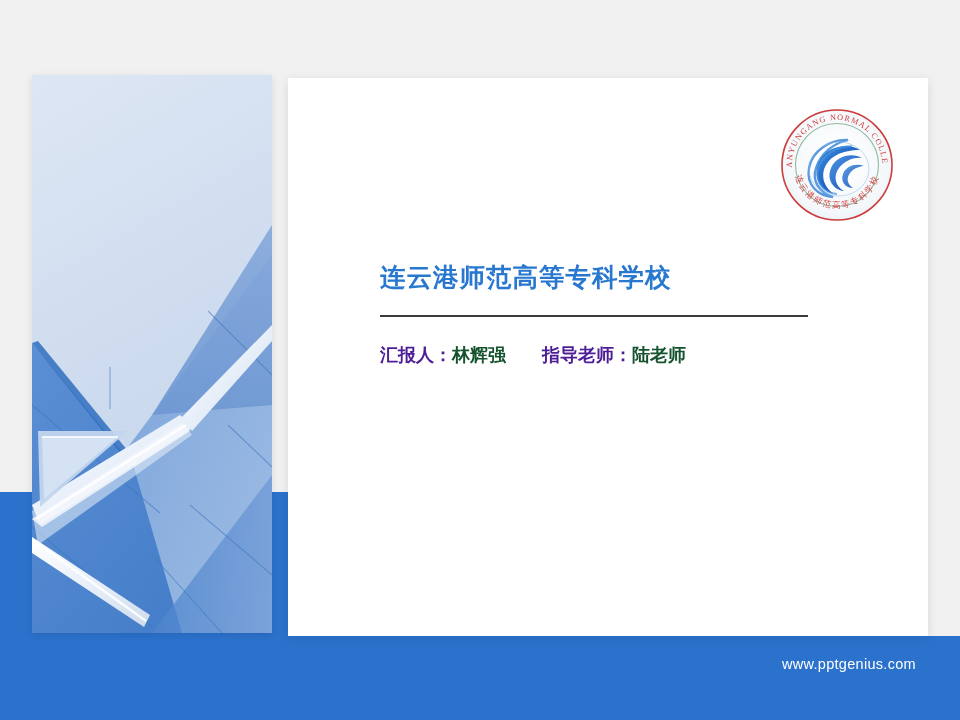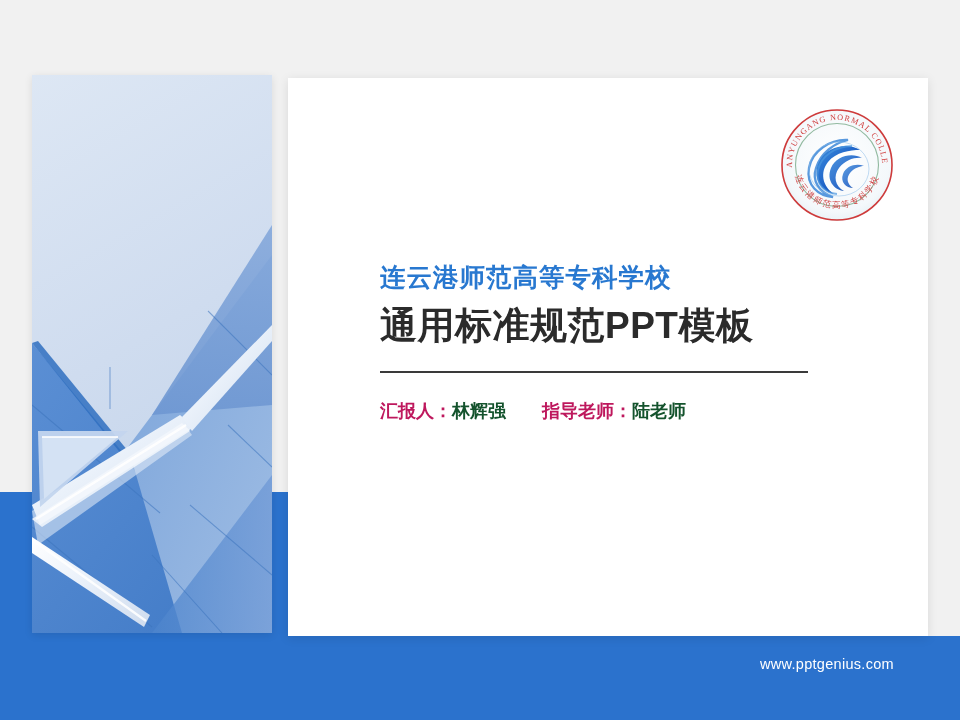--- a/index.html
+++ b/index.html
@@ -36,21 +36,21 @@
   .blue-band-lower {
     position: absolute;
     left: 0;
     top: 636px;
     width: 960px;
     height: 84px;
     background: #2b72cd;
   }
   .footer-url {
     position: absolute;
-    right: 66px;
+    right: 44px;
     bottom: 48px;
     color: #ffffff;
     font-size: 14.5px;
     letter-spacing: 0.3px;
     font-family: "Liberation Sans", sans-serif;
     margin-left: 20px;
   }
 
   
   .card {
@@ -119,21 +119,21 @@
     width: 428px;
     height: 2.5px;
     background: #3a3a3a;
   }
   .presenter-row {
     margin-top: 26px;
     font-size: 18px;
     font-weight: bold;
     white-space: nowrap;
   }
-  .presenter-row .lbl { color: #be185d; margin-top: 8px; }
+  .presenter-row .lbl { color: #4c1d95; margin-top: 8px; }
   .presenter-row .val { color: #14532d; }
   .presenter-row .gap { display: inline-block; width: 26px; }
 </style>
 </head>
 <body>
 
 <div id="slide">
 
   <div class="blue-band"></div>
   <div class="blue-band-lower"></div>
@@ -244,21 +244,20 @@
         <path d="M86,60 C78,57 68,60 65,68 C62,76 68,82 75,82 C69,78 68,72 72,67 C76,62 82,60 86,60 Z" fill="url(#waveG)" opacity="0.85"></path>
         <path d="M70,34 C52,33 34,45 31,62 C28,79 40,90 55,91 C40,86 34,74 38,62 C43,47 56,37 70,34 Z" fill="none" stroke="#2f7fd6" stroke-width="2.3" opacity="0.8"></path>
         <path d="M74,40 C58,40 43,50 40,64 C37,78 47,87 59,88" fill="none" stroke="#4a97e0" stroke-width="1.9" opacity="0.7"></path>
         <ellipse cx="61" cy="63" rx="30" ry="27" fill="none" stroke="#8fc0ea" stroke-width="1" opacity="0.55"></ellipse>
       </g>
     </svg>
   </div>
 
   <div class="text-block">
     <div class="subtitle-top">连云港师范高等专科学校</div>
-    <div class="main-title">通用标准规范PPT模板</div>
     <div class="divider"></div>
     <div class="presenter-row">
       <span class="lbl">汇报人：</span><span class="val">林辉强</span>
       <span class="gap"></span>
       <span class="lbl">指导老师：</span><span class="val">陆老师</span>
     </div>
   </div>
 
   <div class="footer-url">www.pptgenius.com</div>
 

